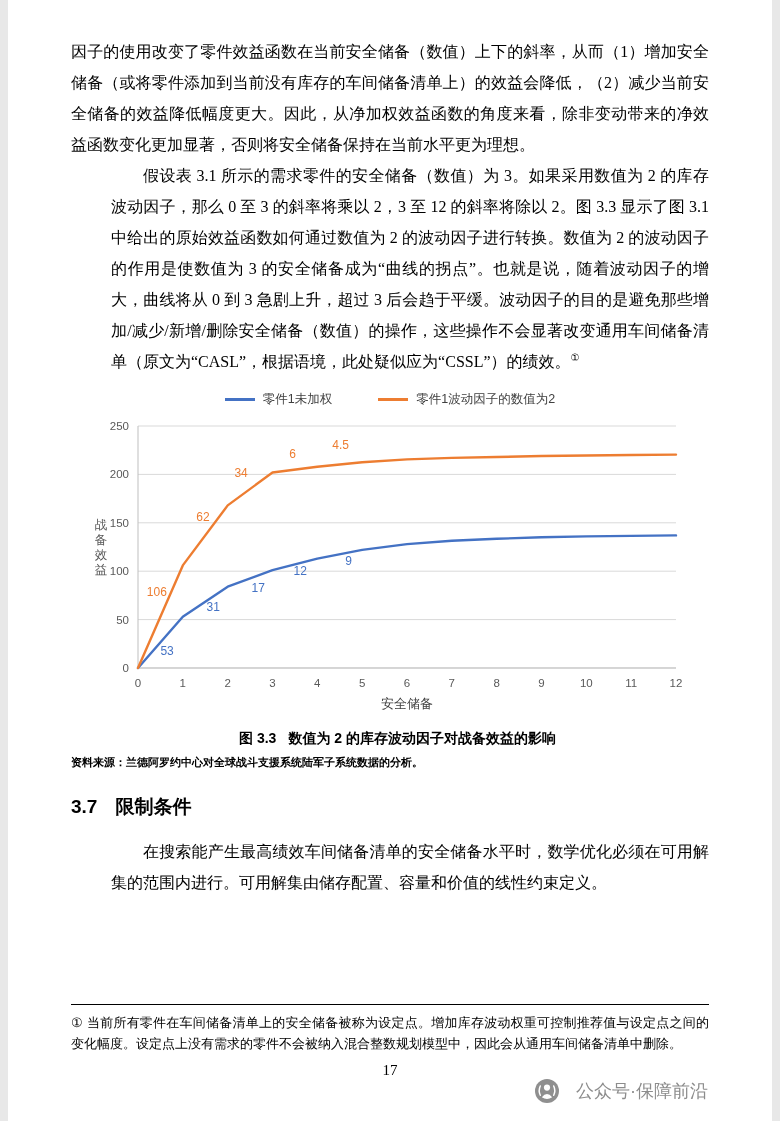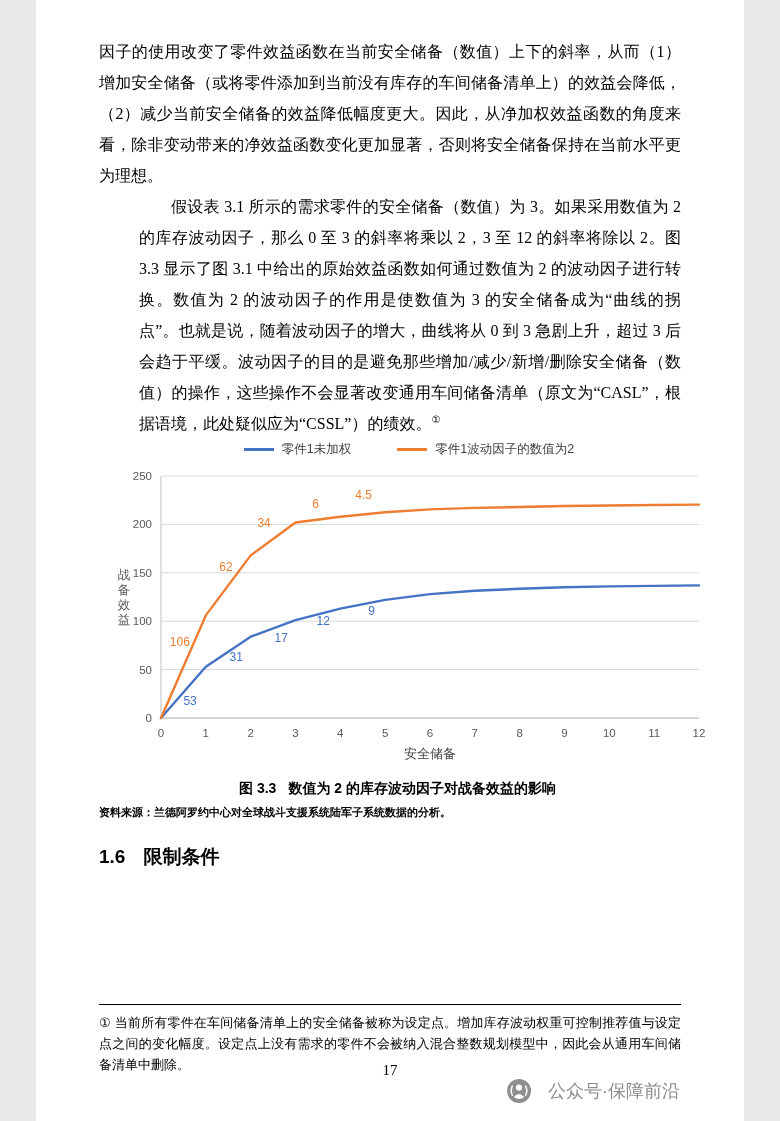--- a/index.html
+++ b/index.html
@@ -1,37 +1,37 @@
 <!DOCTYPE html>
 <html><head>
 <meta charset="utf-8">
 <style>
   html,body{margin:0;padding:0;background:#e8e8e8;}
   .page{
     position:relative;
-    width:708px;height:1121px;
+    width:764px;height:1121px;
     background:#ffffff;
     margin:0 auto;
     font-family:"Liberation Serif", serif;
     color:#000;
     overflow:hidden;
     box-sizing:border-box;
     padding:36px 63px 0 63px;
   }
   .body-par{
     font-size:16px;
     line-height:31px;
     text-align:justify;
     margin:0;
   }
   .indent{text-indent:2em;margin-left:40px;}
   sup.fnref{font-size:10px;vertical-align:super;line-height:0;}
 
   
-  .chart-wrap{width:620px;margin:2px auto 0 auto;text-align:center;}
+  .chart-wrap{width:620px;margin:14px auto 0 auto;}
   .legend{
     display:flex;justify-content:center;align-items:center;gap:46px;
     font-family:"Liberation Sans", sans-serif;
     font-size:12.5px;color:#404040;font-weight:500;
     margin-bottom:4px;
   }
   .legend-item{display:flex;align-items:center;}
   .legend-swatch{display:inline-block;width:30px;height:3px;margin-right:8px;}
   #chart-svg text{font-family:"Liberation Sans", sans-serif;}
   #chart-svg .tick{font-size:11.5px;fill:#595959;}
@@ -154,23 +154,24 @@
       </svg>
   </div>
 
   <div class="fig-caption">
     <span class="cap-label">图 3.3</span><span>数值为 2 的库存波动因子对战备效益的影响</span>
   </div>
 
   <div class="fig-source">资料来源：兰德阿罗约中心对全球战斗支援系统陆军子系统数据的分析。</div>
 
   <h2 class="h-sec">
-    <span>1.6</span><span class="ht">限制条件</span>
+    <span>3.7</span><span class="ht">限制条件</span>
   </h2>
 
+  <p class="body-par indent p3">在搜索能产生最高绩效车间储备清单的安全储备水平时，数学优化必须在可用解集的范围内进行。可用解集由储存配置、容量和价值的线性约束定义。</p>
 
 
   <div class="footnote-block">
     <span class="fn-marker">①</span><span>当前所有零件在车间储备清单上的安全储备被称为设定点。增加库存波动权重可控制推荐值与设定点之间的变化幅度。设定点上没有需求的零件不会被纳入混合整数规划模型中，因此会从通用车间储备清单中删除。</span>
   </div>
 
   <div class="page-number">17</div>
 
   <div class="watermark">
     <svg width="26" height="26" viewBox="0 0 26 26">

